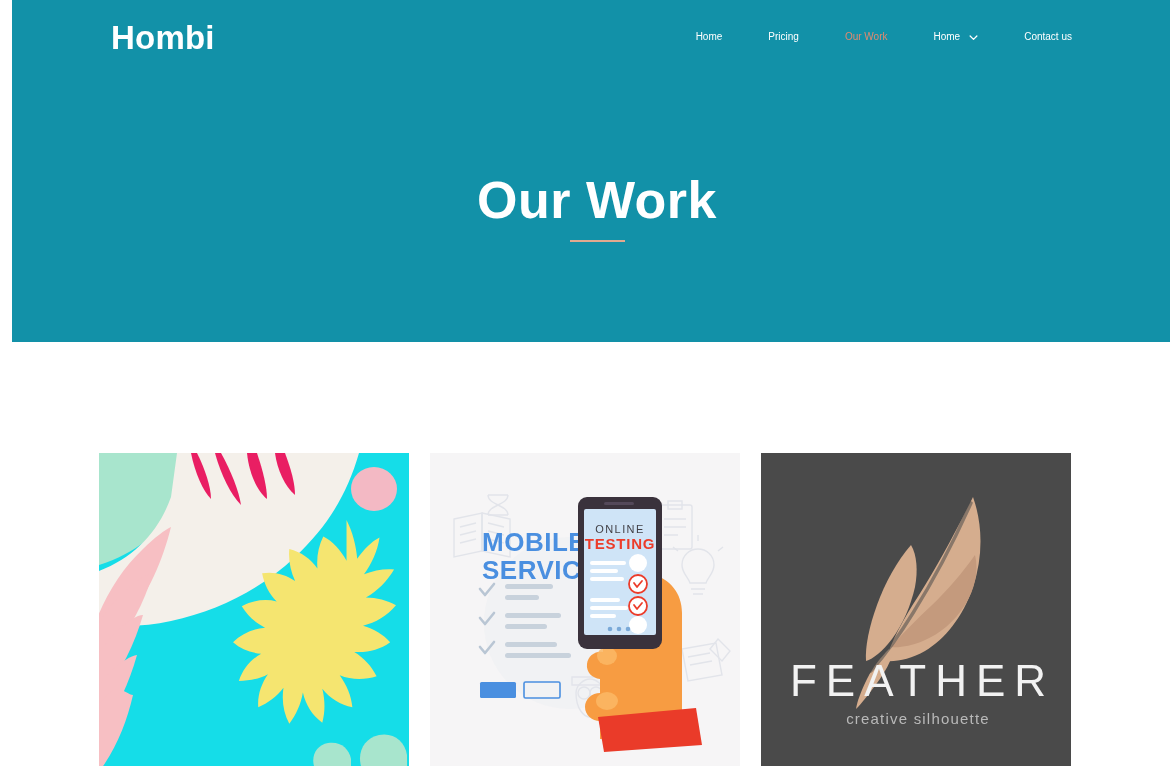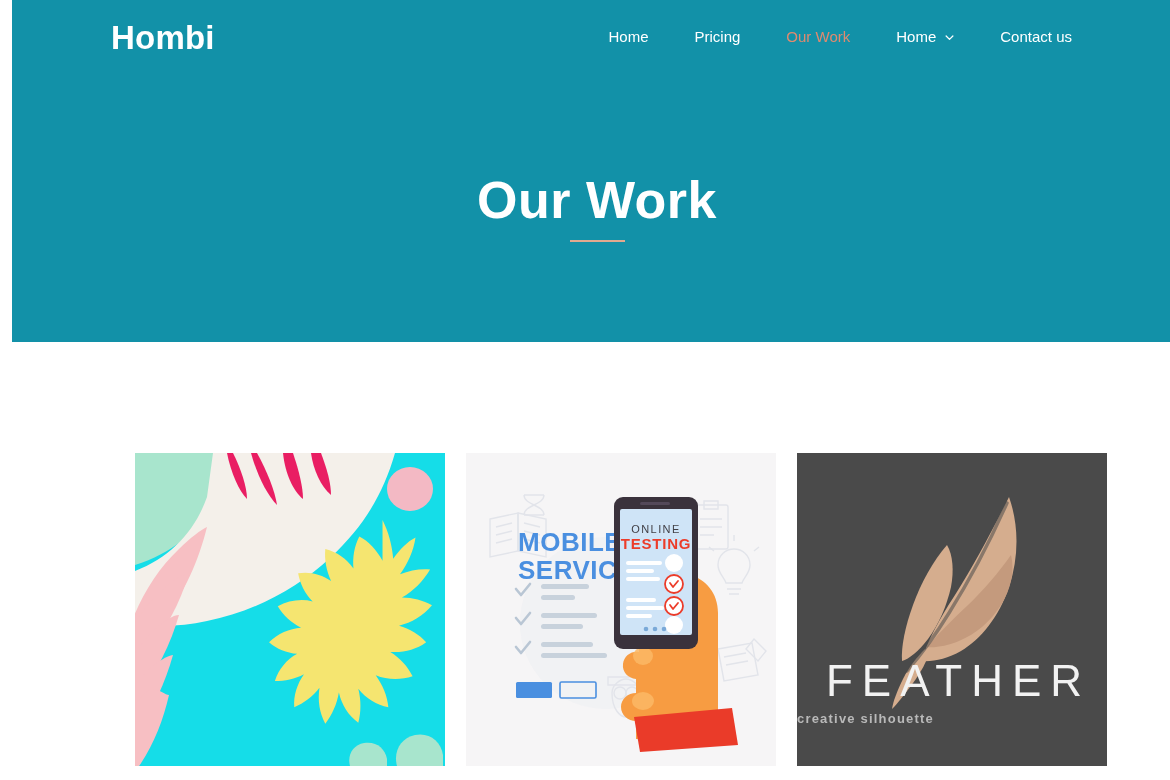--- a/index.html
+++ b/index.html
@@ -55,21 +55,21 @@
   .nav-links {
     position: absolute;
     right: 110px;
     top: 27px;
     display: flex;
     align-items: center;
     gap: 0px;
   }
 
   .nav-item {
-    font-size: 15px;
+    font-size: 10px;
     color: #ffffff;
     text-decoration: none;
     padding: 0 23px;
     line-height: 20px;
     white-space: nowrap;
     display: inline-flex;
     align-items: center;
     cursor: pointer;
   }
   .nav-item:first-child { padding-left: 0; }
@@ -109,21 +109,20 @@
 
   
   .portfolio {
     position: absolute;
     left: 99px;
     top: 453px;
     width: 972px;
     height: 313px;
     display: flex;
     gap: 21px;
-    margin-left: 36px;
   }
 
   .card {
     position: relative;
     width: 314px;
     height: 313px;
     overflow: hidden;
     cursor: pointer;
   }
 
@@ -151,26 +150,26 @@
     text-indent: 9px;
     line-height: 40px;
     font-weight: 400;
   }
 
   .feather-tagline {
     position: absolute;
     left: 0;
     top: 254px;
     width: 314px;
-    text-align: left;
-    font-size: 13px;
+    text-align: center;
+    font-size: 15px;
     color: #b9b9b9;
     letter-spacing: 1.2px;
     line-height: 24px;
-    font-weight: 700;
+    font-weight: 400;
   }
 </style>
 </head>
 <body>
 
 <div class="page">
 
   <header class="hero">
 
     <nav class="navbar">

